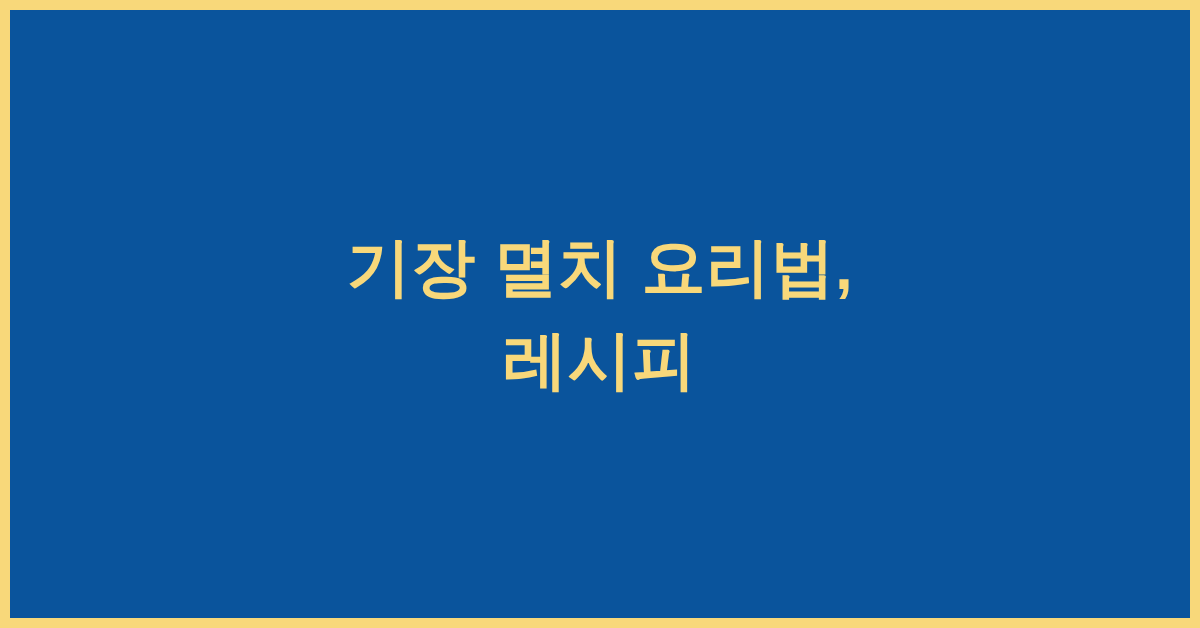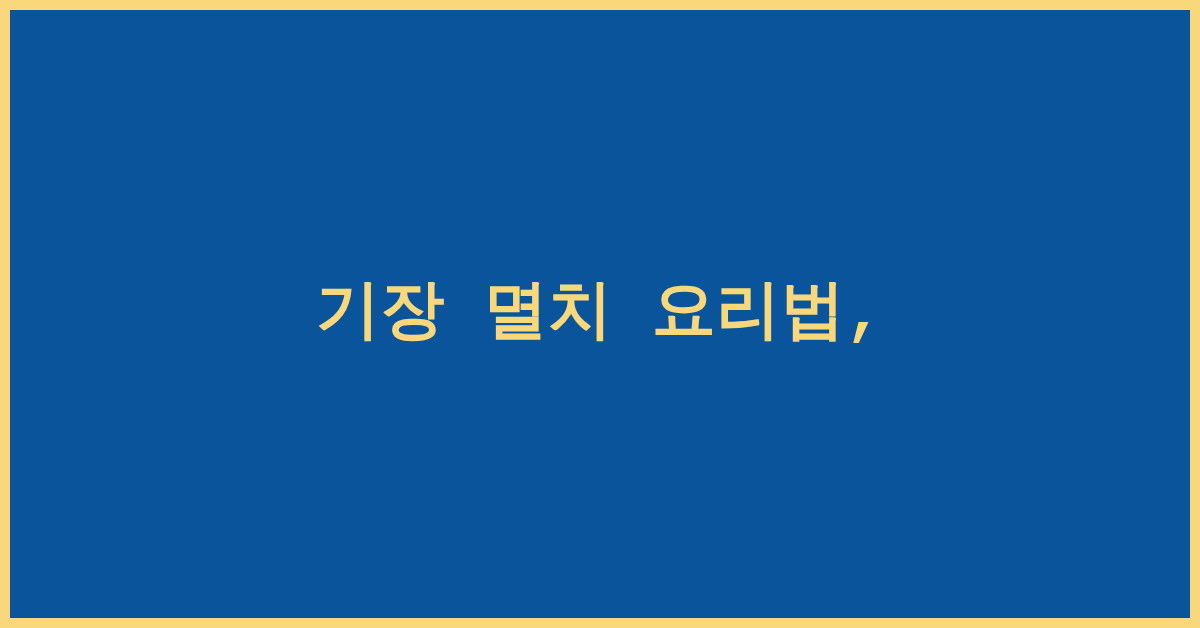--- a/index.html
+++ b/index.html
@@ -10,21 +10,21 @@
   }
 
   .canvas {
     position: relative;
     width: 1200px;
     height: 628px;
     box-sizing: border-box;
     overflow: hidden;
     background: #0a549c;           
     border: 10px solid #f8d87a;    
-    font-family: Liberation Mono, monospace;
+    font-family: Liberation Sans, sans-serif;
   }
 
   .title-block {
     position: absolute;
     left: 0;
     right: 0;
     top: 50%;
     transform: translateY(-50%);
     padding: 0 40px;
     box-sizing: border-box;
@@ -41,14 +41,15 @@
     letter-spacing: 0.5px;
     white-space: nowrap;
   }
 </style>
 </head>
 <body>
 
 <div class="canvas" style="background: rgb(10, 84, 156); border-color: rgb(248, 216, 122);">
   <div class="title-block">
     <span class="title-line" style="color: rgb(248, 216, 122);">기장 멸치 요리법,</span>
+    <span class="title-line" style="color: rgb(248, 216, 122);">레시피</span>
   </div>
 </div>
 
 </body></html>

